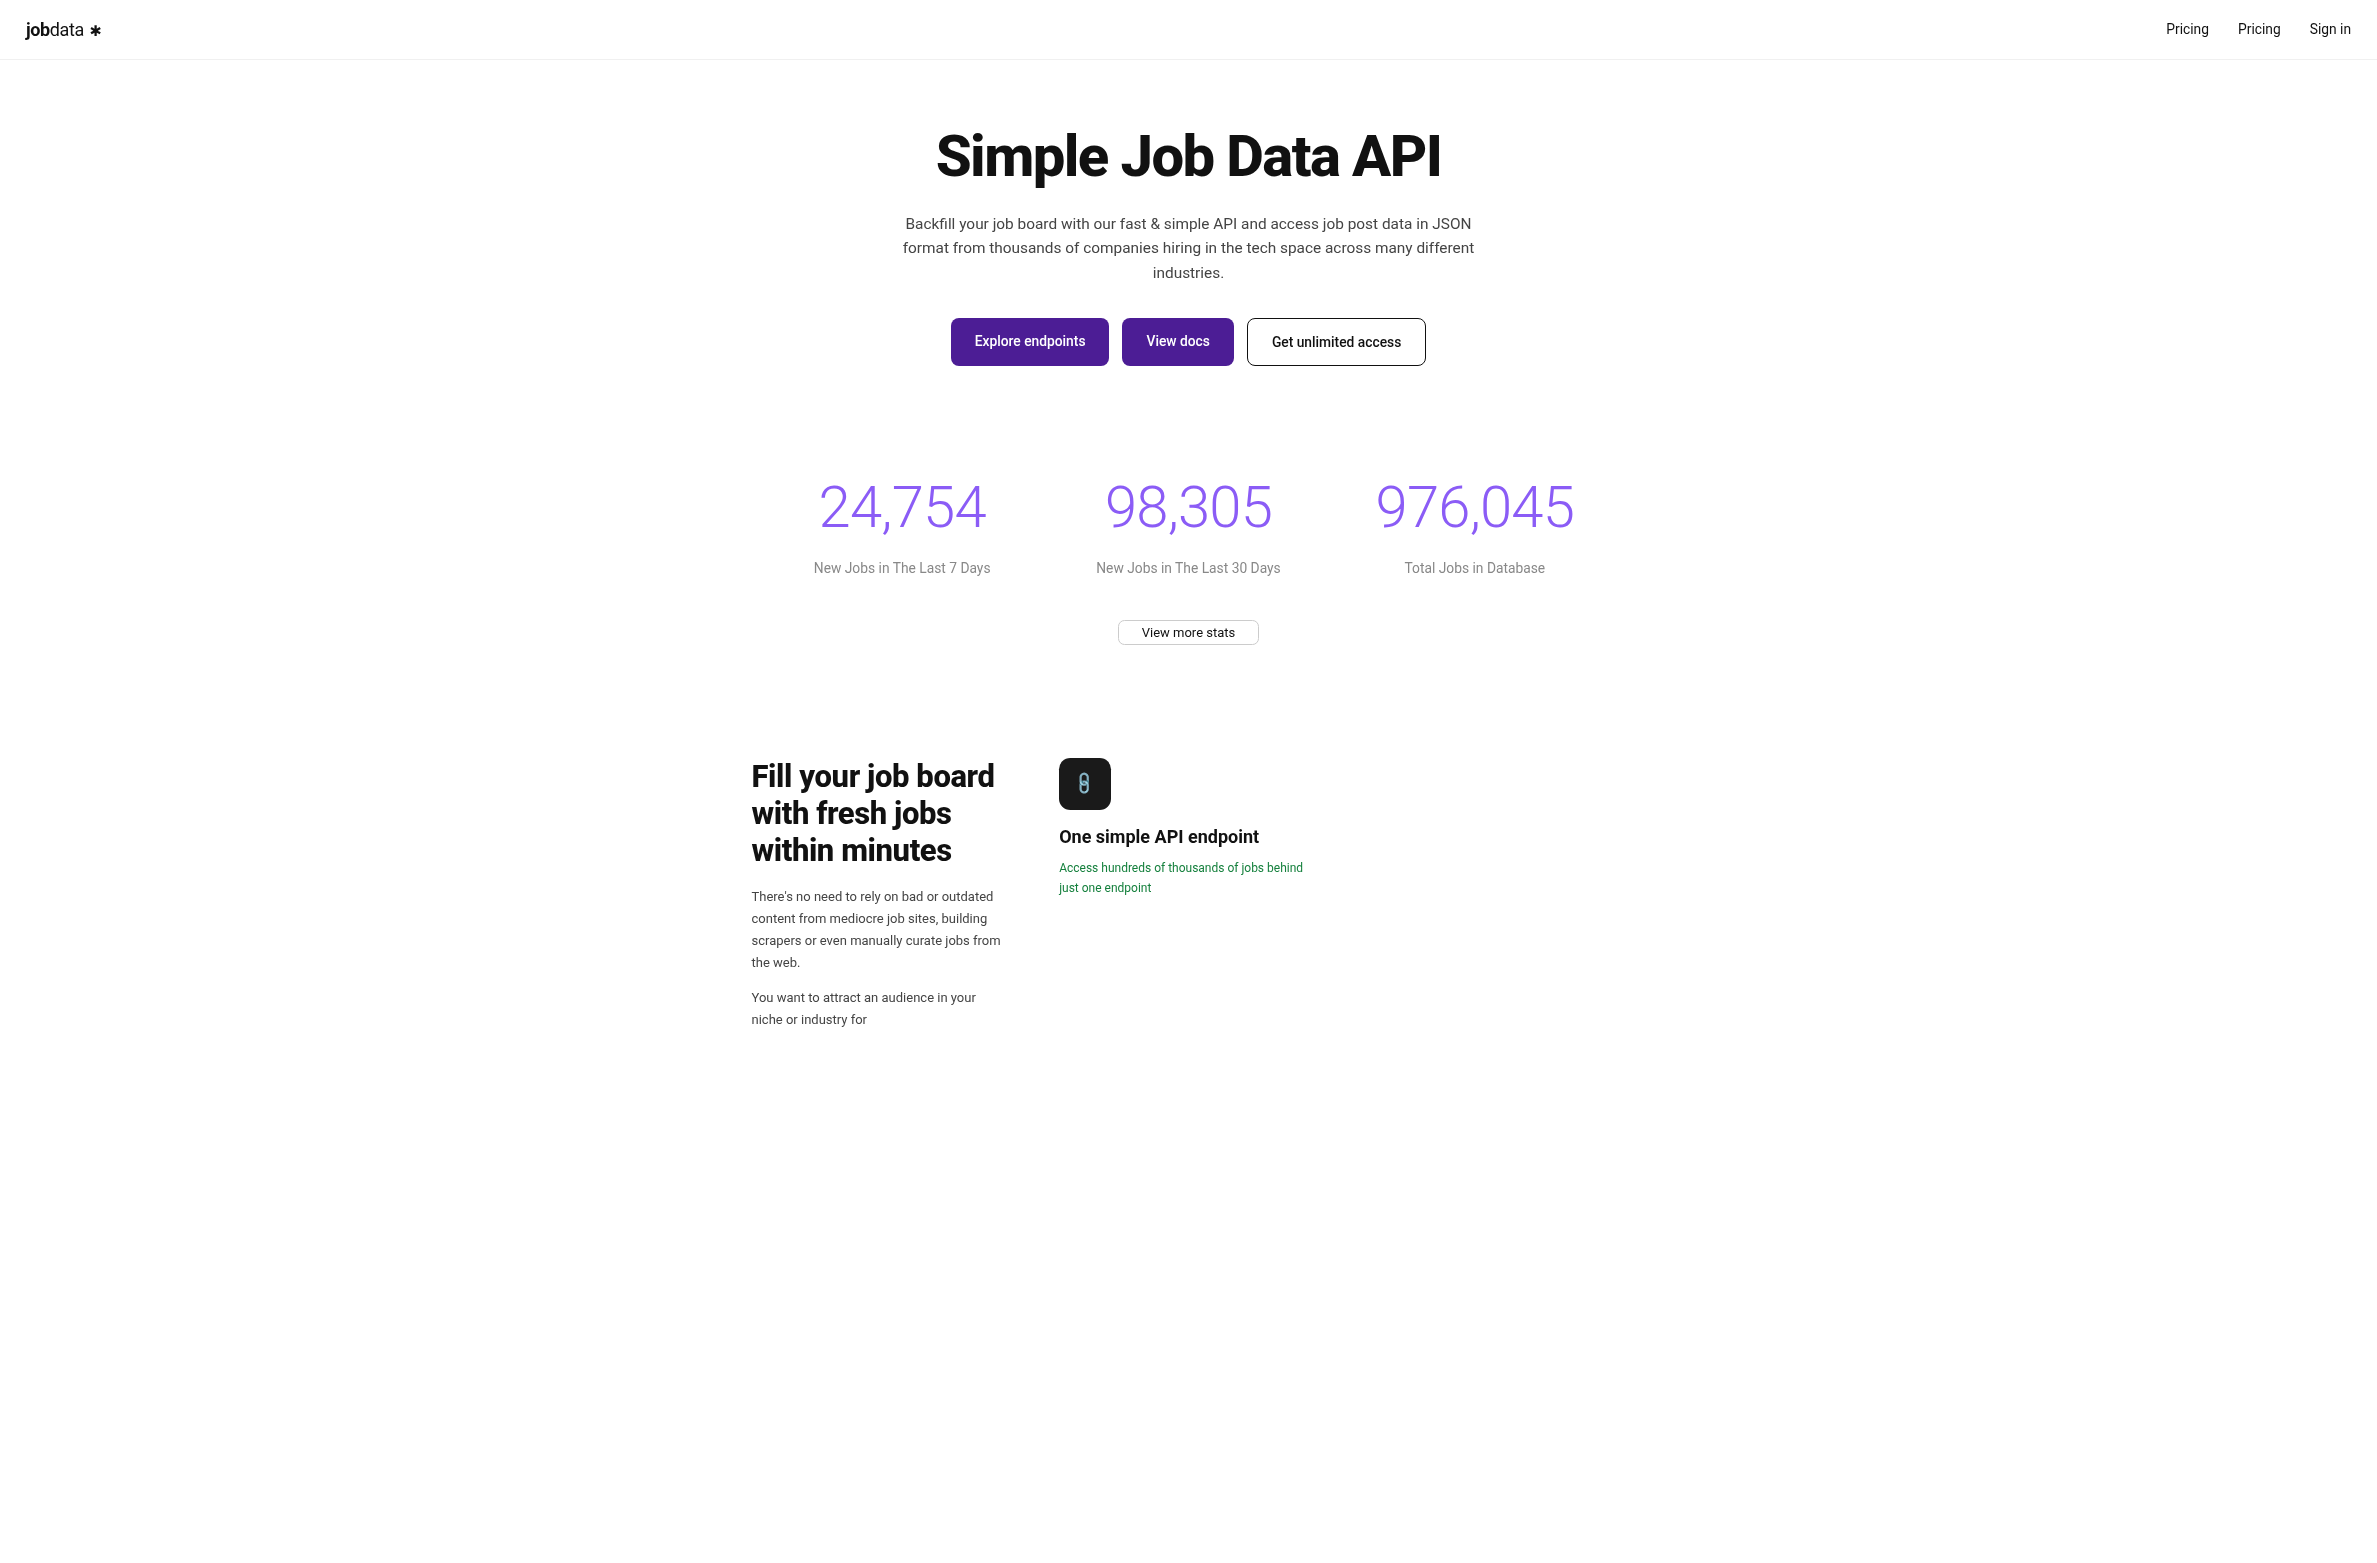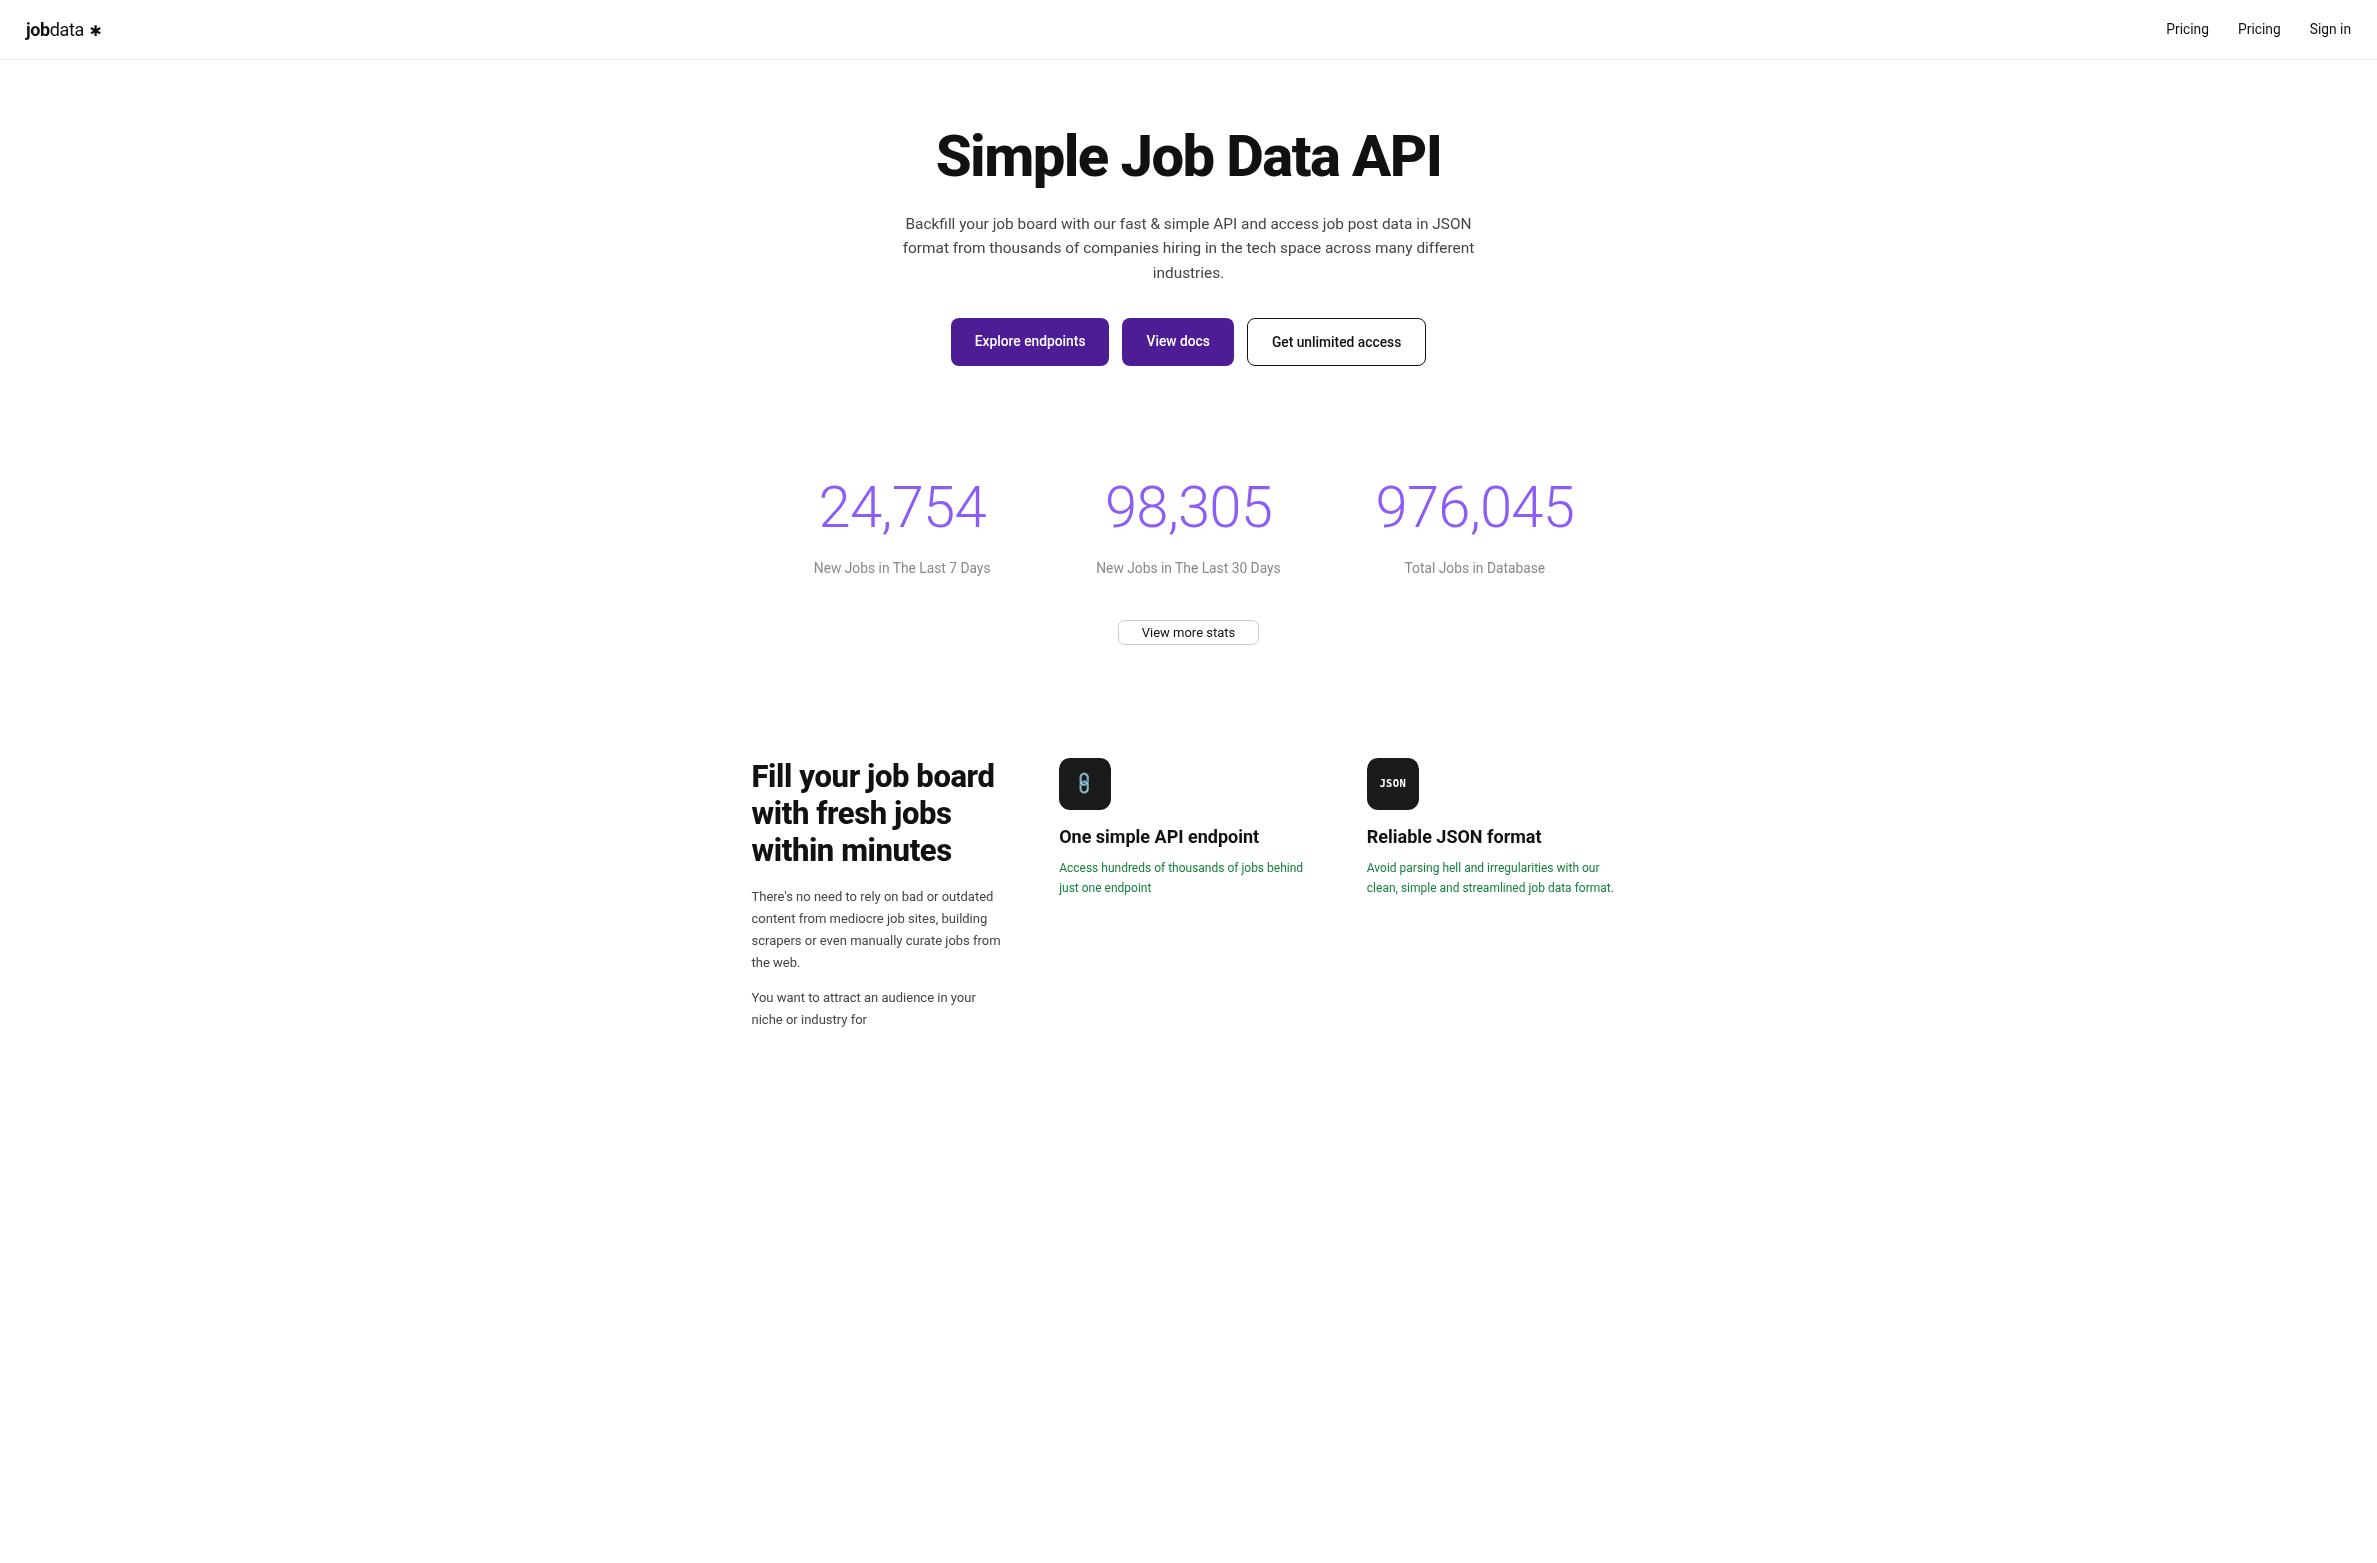--- a/index.html
+++ b/index.html
@@ -292,22 +292,15 @@
     </div>
 
     <div class="feature-card">
       <div class="feature-icon-box">
         <span class="link-icon">🔗</span>
       </div>
       <h3>One simple API endpoint</h3>
       <p>Access hundreds of thousands of jobs behind just one endpoint</p>
     </div>
 
-    <div class="feature-card">
-      <div class="feature-icon-box">
-        <span class="json-text">JSON</span>
-      </div>
-      <h3>Reliable JSON format</h3>
-      <p>Avoid parsing hell and irregularities with our clean, simple and streamlined job data format.</p>
-    </div>
   </div>
 </section>
 
 
 </body></html>

